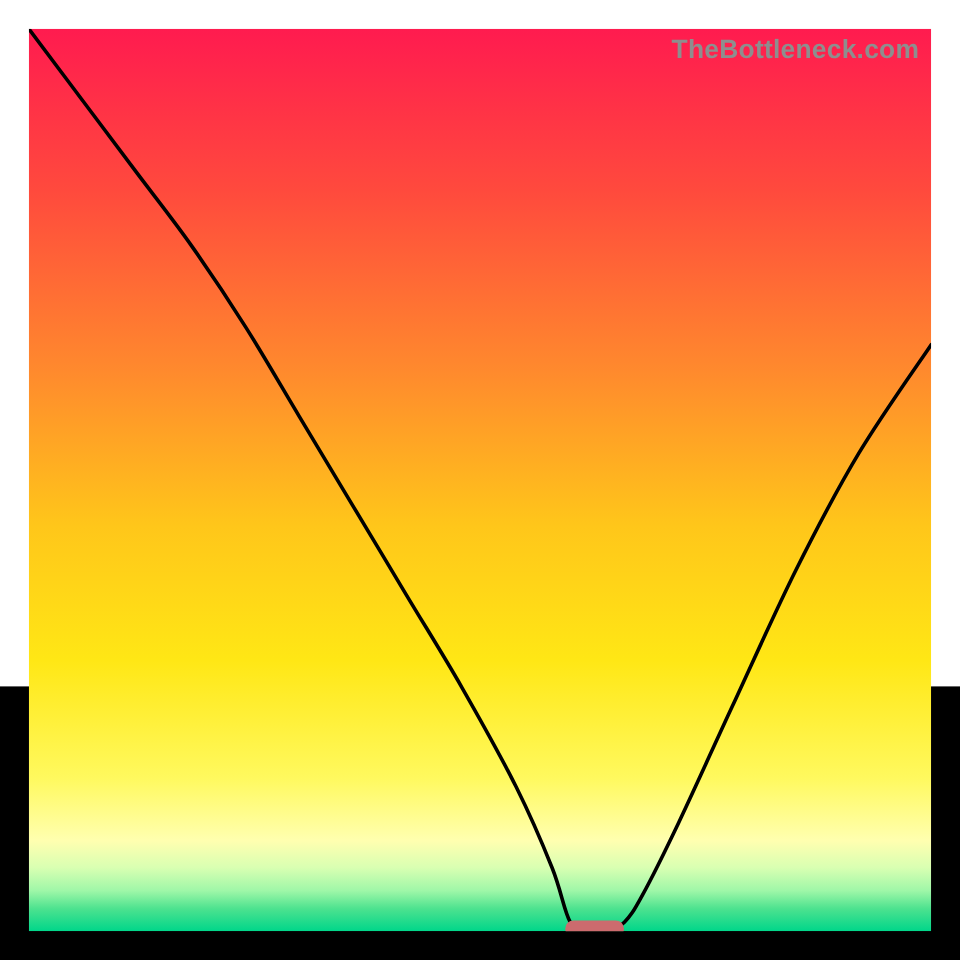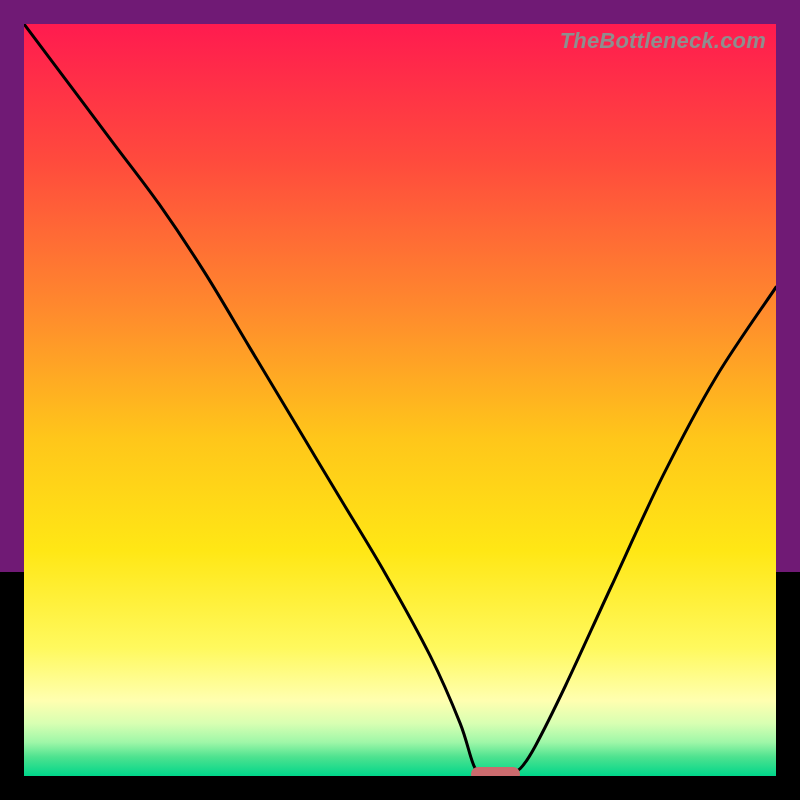--- a/index.html
+++ b/index.html
@@ -9,22 +9,21 @@
     height: 800px;
     background: #000;
     overflow: hidden;
   }
   .frame {
     position: absolute;
     left: 0;
     top: 0;
     width: 800px;
     height: 572px;
-    background: #701a75;
-    font-style: italic;
+    background: #ffffff;
   }
   .plot {
     position: absolute;
     left: 24px;
     top: 24px;
     width: 752px;
     height: 752px;
     overflow: hidden;
   }
   .gradient {

